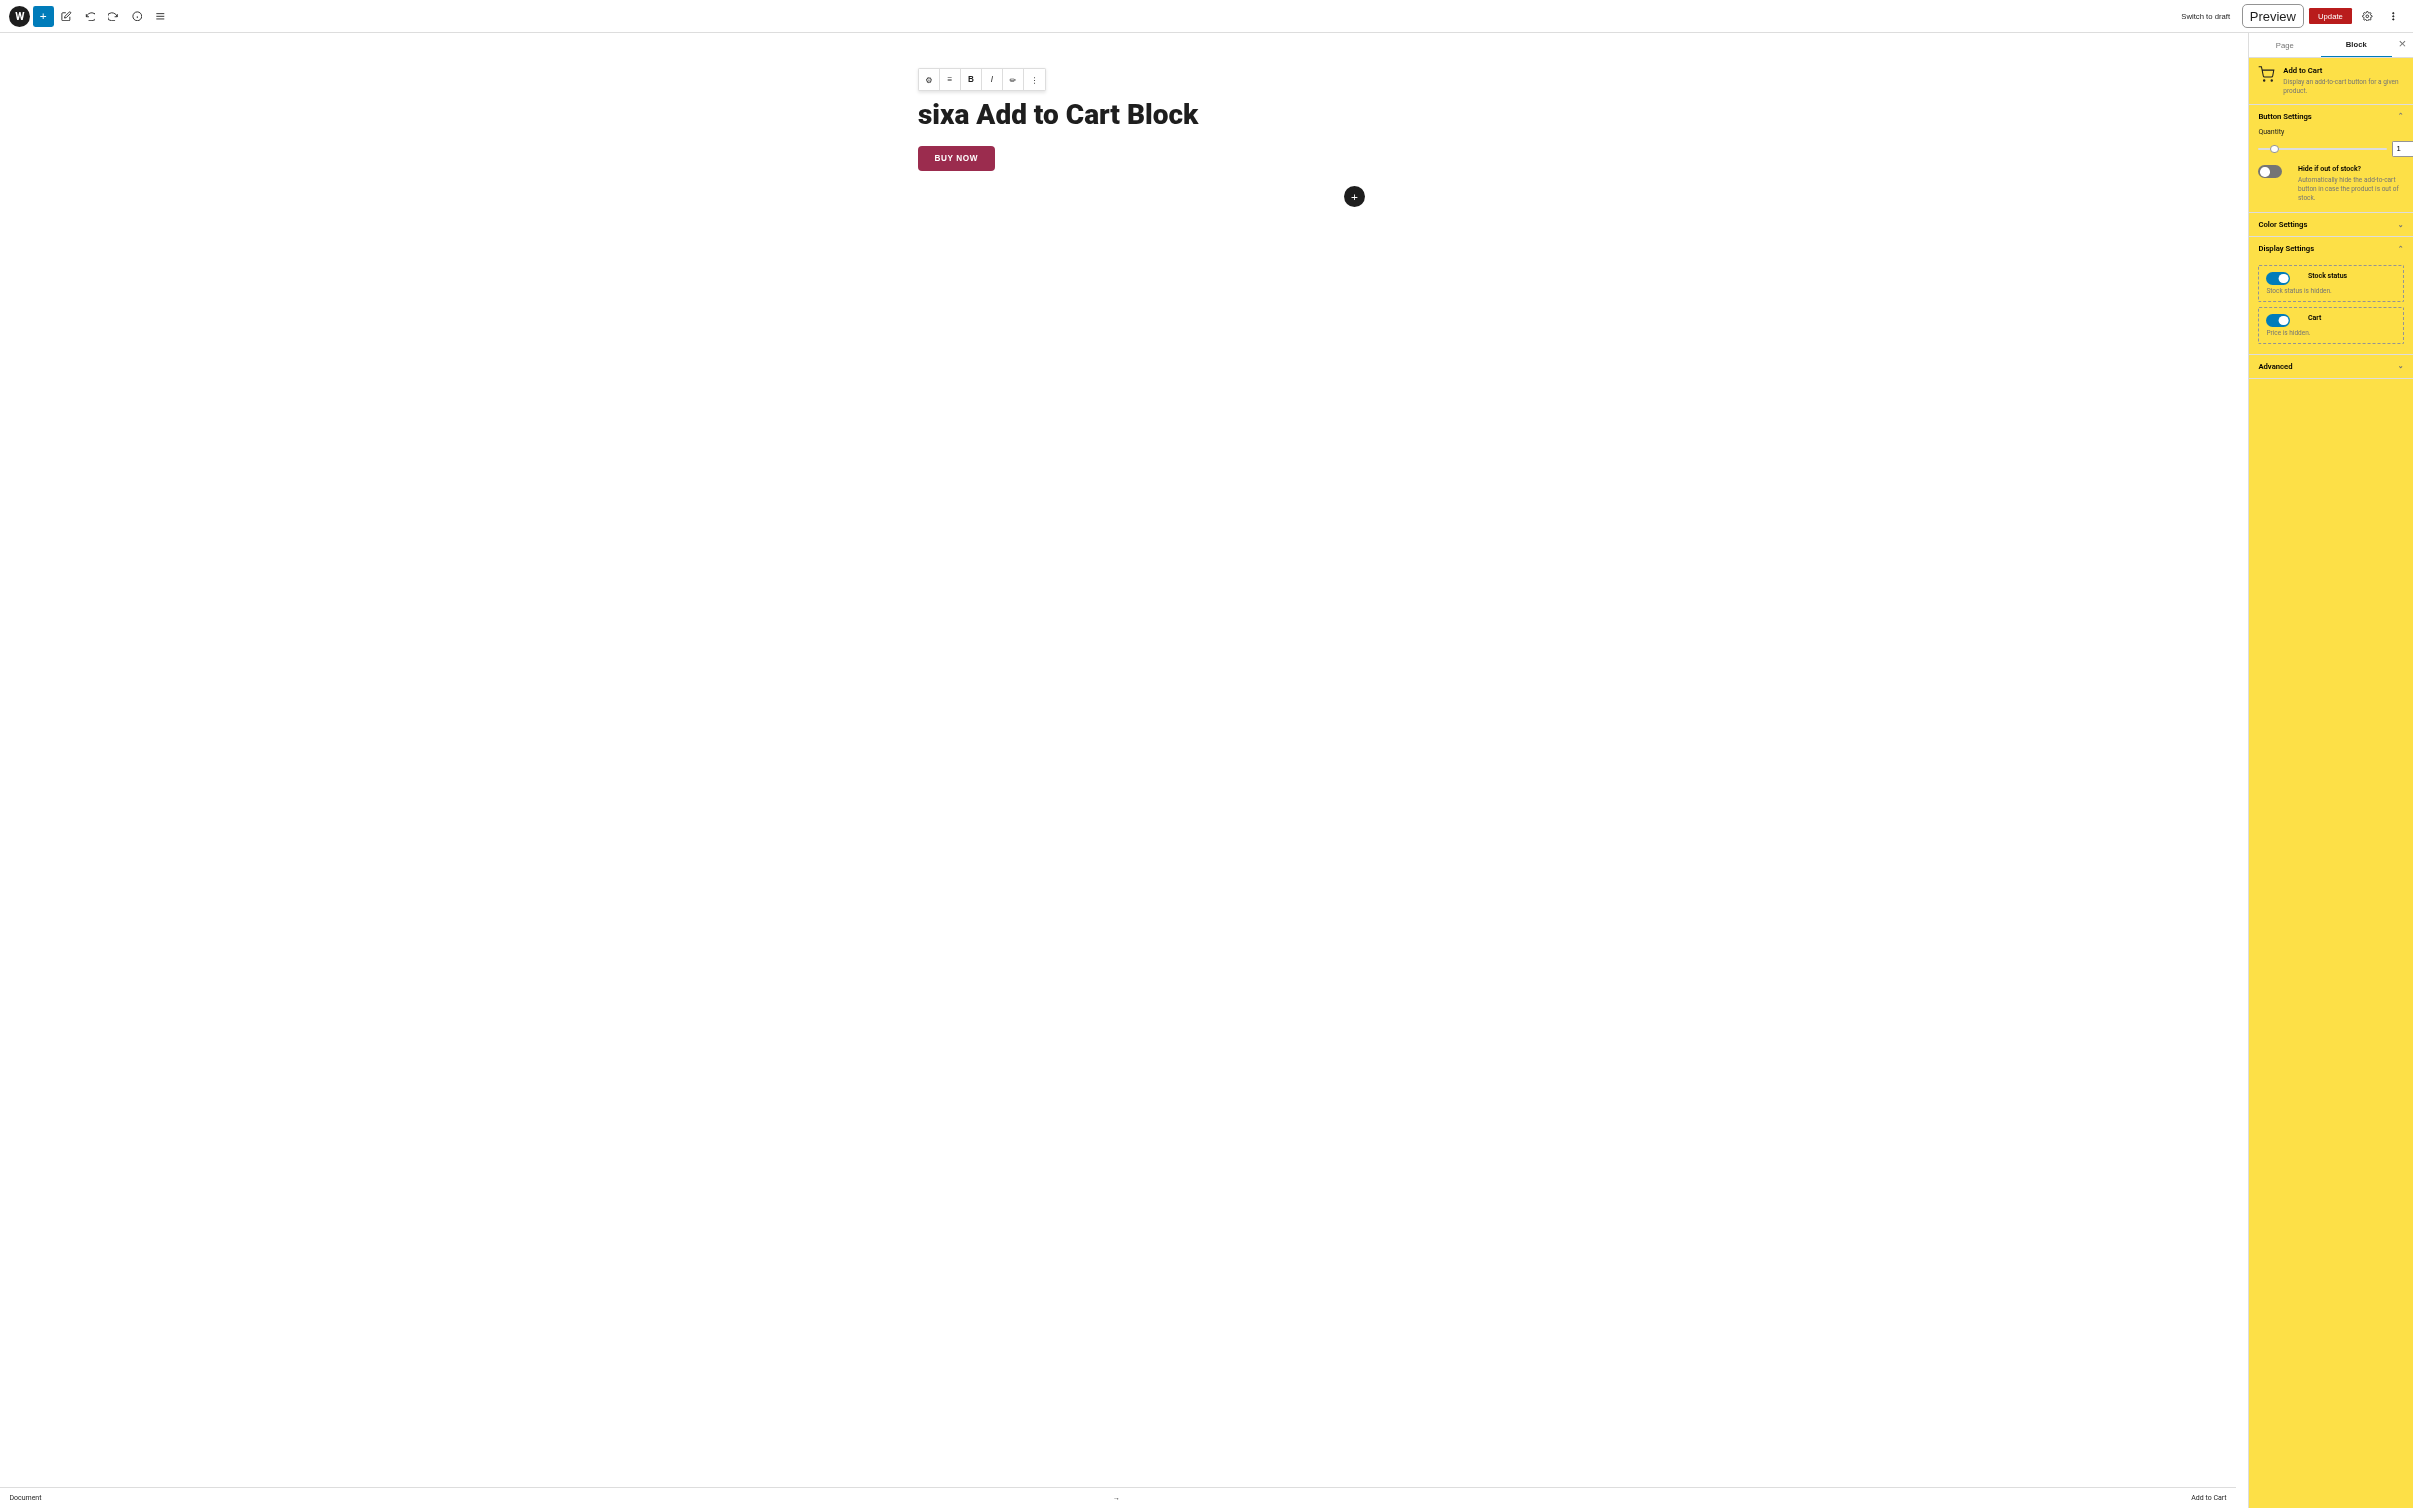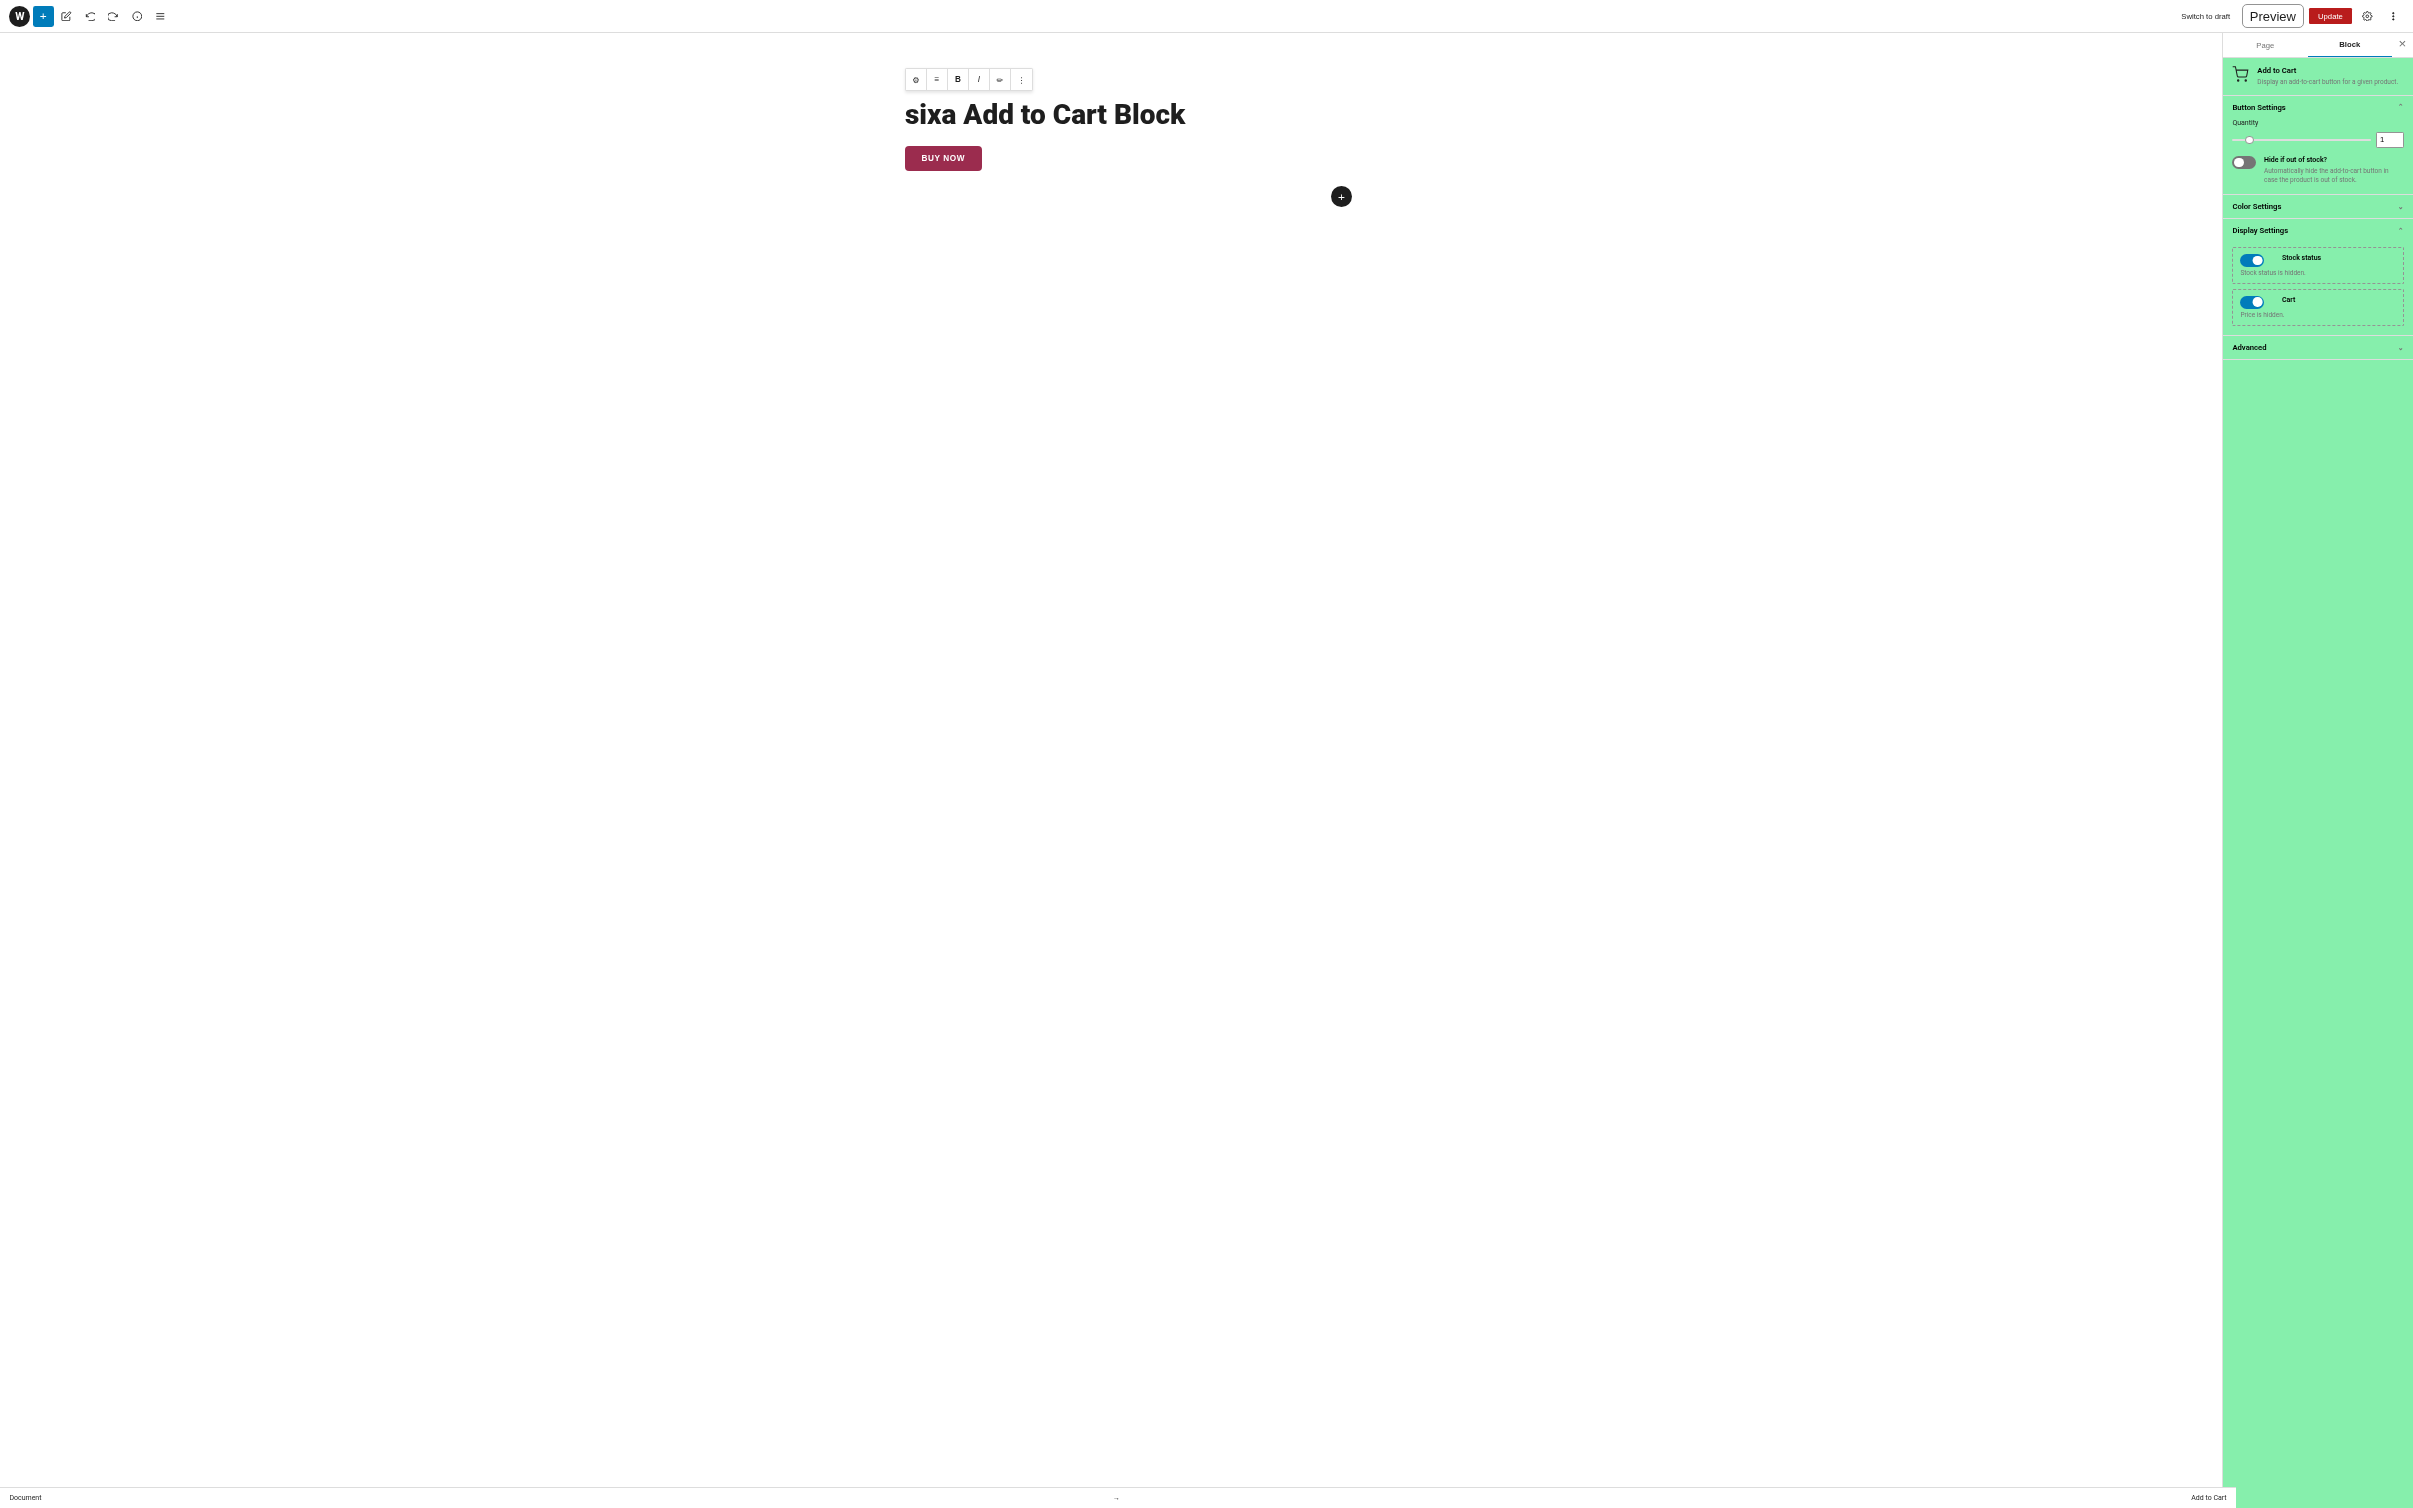--- a/index.html
+++ b/index.html
@@ -80,22 +80,22 @@
 
     
     .breadcrumb {
       position: fixed; bottom: 0; left: 0; right: 177px;
       height: 21px; border-top: 0.6px solid #ddd; background: #fff;
       display: flex; align-items: center; padding: 0 9.4px; font-size: 7px; color: #1e1e1e; gap: 2.4px; justify-content: space-between;
     }
 
     
     .right-panel {
-      width: 191px; border-left: 0.6px solid #ddd; overflow-y: auto;
-      background: #86efac; display: flex; flex-direction: column; flex-shrink: 0;
+      width: 165px; border-left: 0.6px solid #ddd; overflow-y: auto;
+      background: #fde047; display: flex; flex-direction: column; flex-shrink: 0;
     }
 
     .panel-tabs {
       display: flex; border-bottom: 0.6px solid #ddd; position: sticky; top: 0; background: #fff; z-index: 10;
     }
     .panel-tab {
       flex: 1; padding: 7px 0; text-align: center; font-size: 7.7px; cursor: pointer;
       border: none; background: transparent; color: #757575;
     }
     .panel-tab.active { color: #1e1e1e; border-bottom: 1.2px solid #007cba; font-weight: 600; }
@@ -122,21 +122,21 @@
     .quantity-row { display: flex; align-items: center; gap: 4.7px; margin-top: 4.7px; }
     .quantity-label { font-size: 7px; color: #1e1e1e; margin-bottom: 2.4px; }
     .quantity-slider { flex: 1; height: 2.4px; -webkit-appearance: none; background: #ddd; border-radius: 1.2px; }
     .quantity-slider::-webkit-slider-thumb { -webkit-appearance: none; width: 8.2px; height: 8.2px; border-radius: 50%; background: #fff; border: 1.2px solid #949494; }
     .quantity-input {
       width: 28px; height: 16.5px; border: 0.6px solid #949494; border-radius: 1.2px;
       text-align: center; font-size: 7.7px; padding: 0 2.4px;
     }
 
     
-    .toggle-row { display: flex; align-items: flex-start; gap: 8px; margin-top: 5.9px; }
+    .toggle-row { display: flex; align-items: flex-start; gap: 16px; margin-top: 5.9px; }
     .toggle {
       position: relative; width: 23.6px; height: 13px; flex-shrink: 0; cursor: pointer;
     }
     .toggle input { opacity: 0; width: 0; height: 0; }
     .toggle-slider {
       position: absolute; top: 0; left: 0; right: 0; bottom: 0;
       background: #757575; border-radius: 13px; transition: 0.2s;
     }
     .toggle-slider:before {
       content: ''; position: absolute; width: 9.4px; height: 9.4px; left: 1.8px; bottom: 1.8px;

